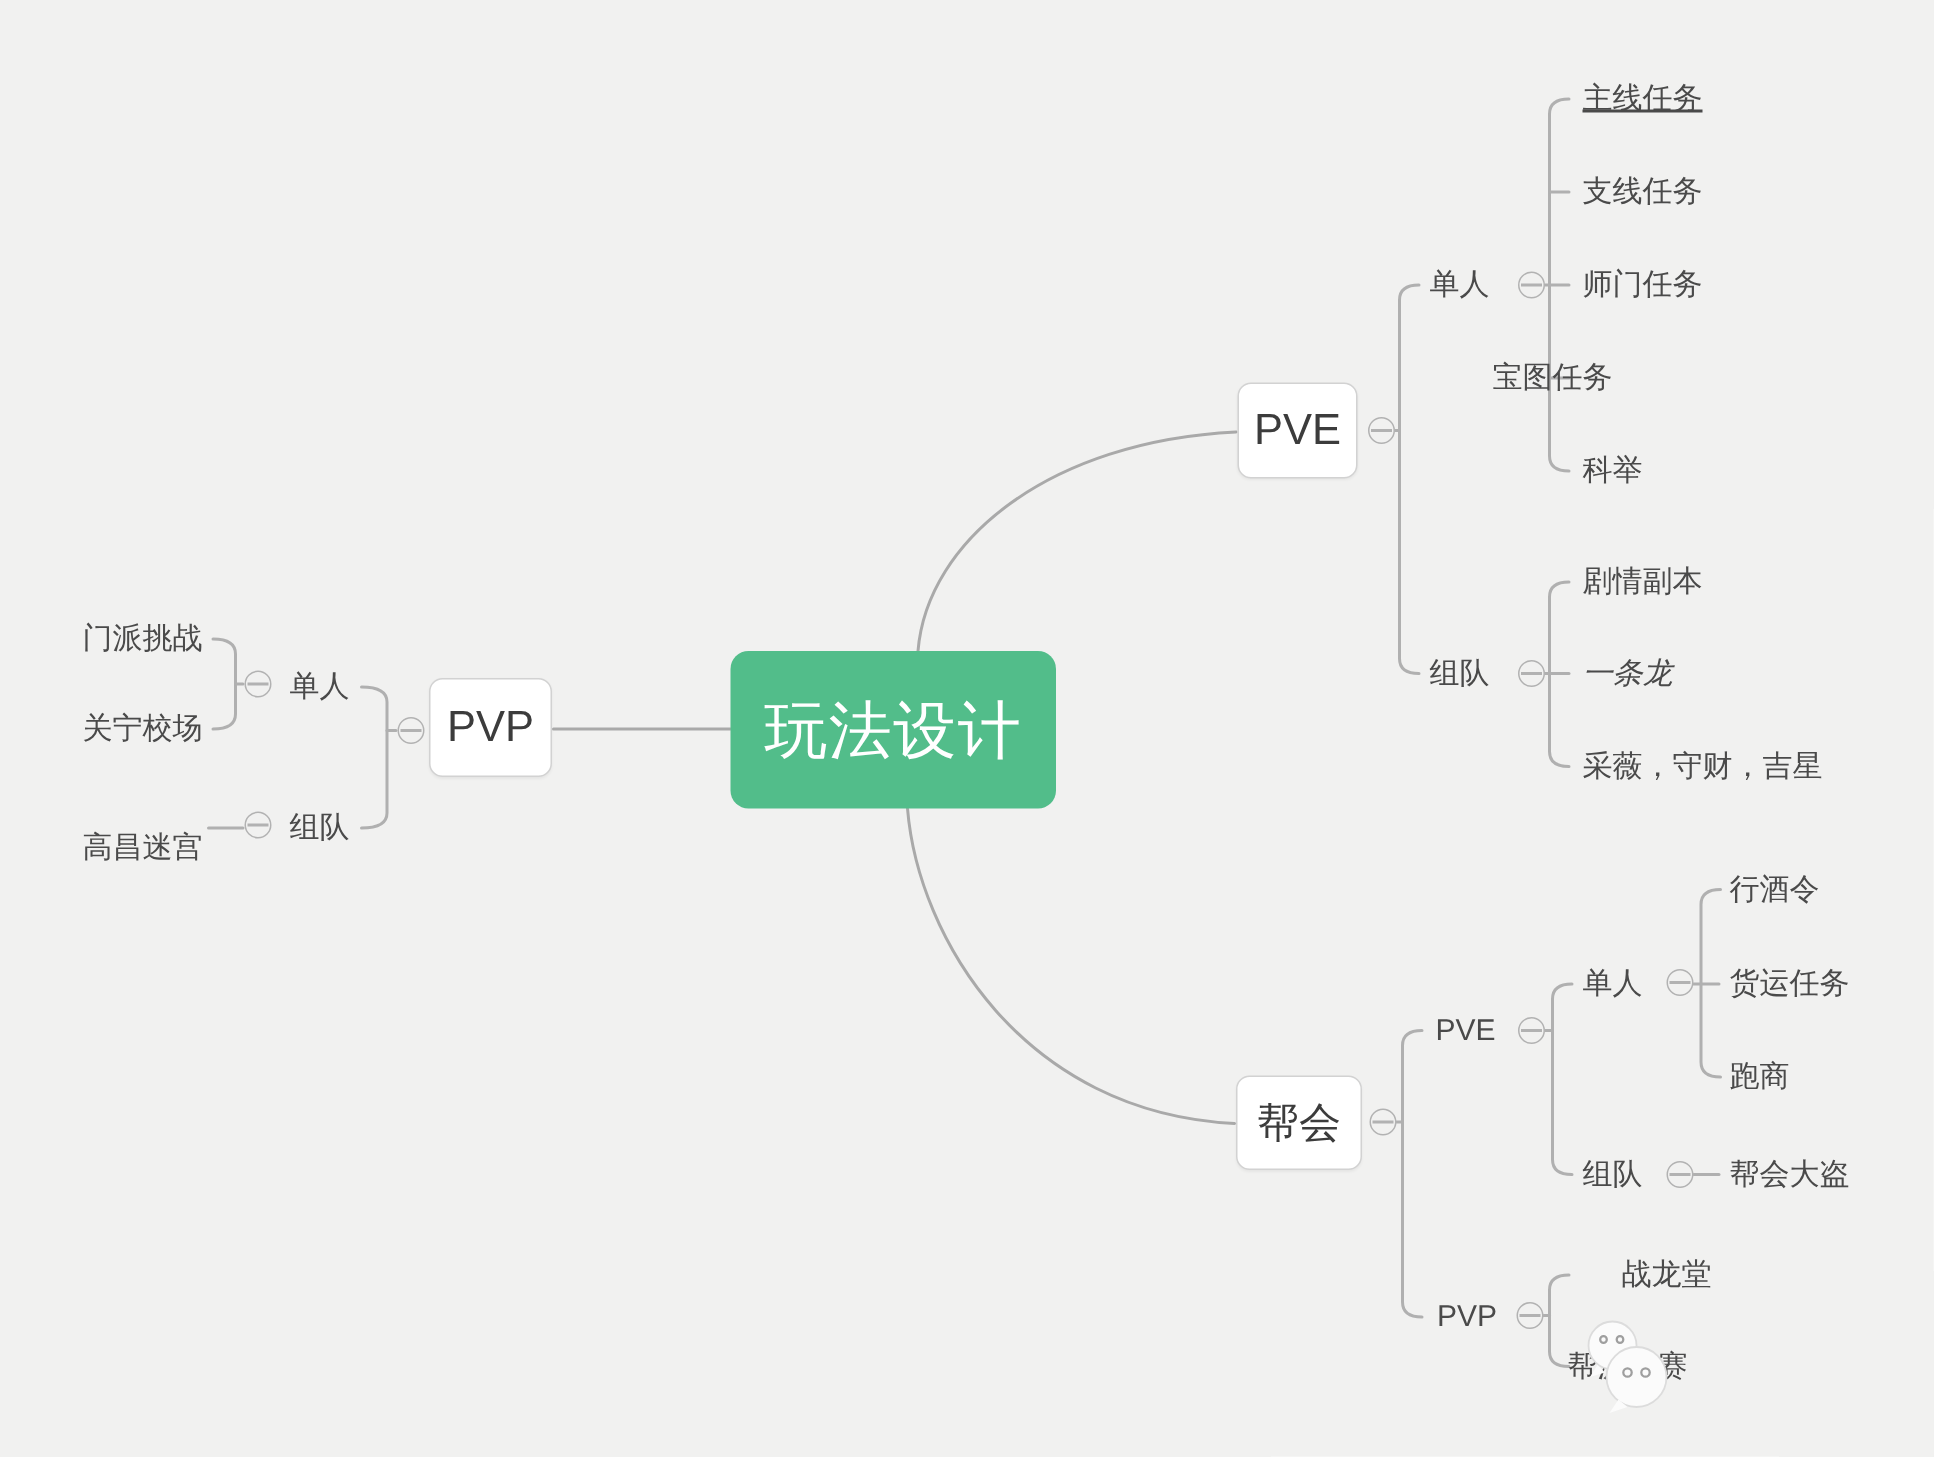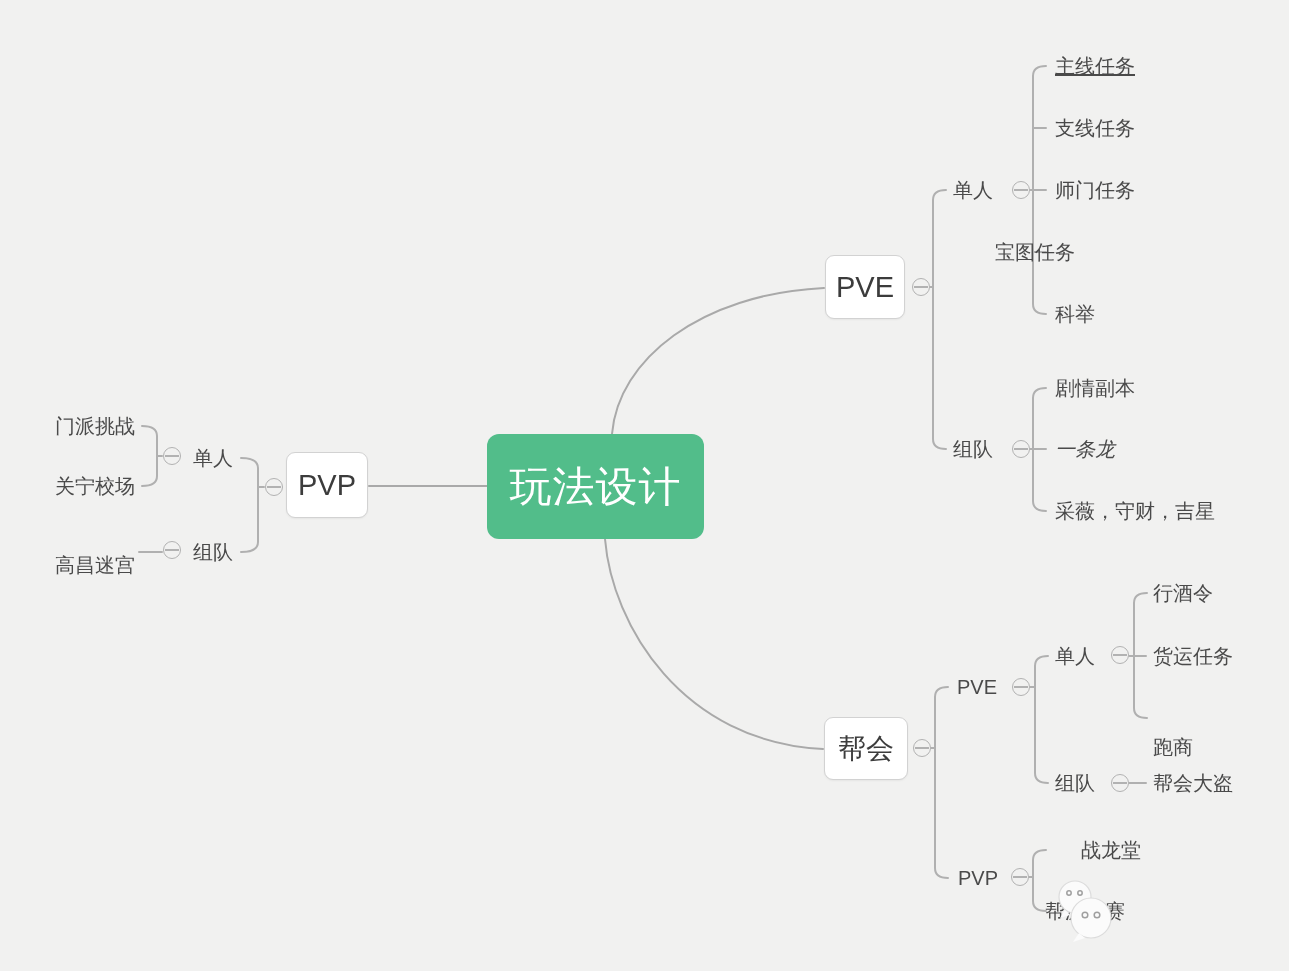--- a/index.html
+++ b/index.html
@@ -99,21 +99,21 @@
   </div>
   <div class="collapse" style="left:913px;top:739px;"></div>
 
   <div class="label" style="left:957px;top:675px;">PVE</div>
   <div class="collapse" style="left:1012px;top:678px;"></div>
 
   <div class="label" style="left:1055px;top:644px;">单人</div>
   <div class="collapse" style="left:1111px;top:646px;"></div>
   <div class="label" style="left:1153px;top:581px;">行酒令</div>
   <div class="label" style="left:1153px;top:644px;">货运任务</div>
-  <div class="label" style="left:1153px;top:706px;margin-top:29px;">跑商</div>
+  <div class="label" style="left:1153px;top:706px;">跑商</div>
 
   <div class="label" style="left:1055px;top:771px;">组队</div>
   <div class="collapse" style="left:1111px;top:774px;"></div>
   <div class="label" style="left:1153px;top:771px;">帮会大盗</div>
 
   <div class="label" style="left:958px;top:866px;">PVP</div>
   <div class="collapse" style="left:1011px;top:868px;"></div>
   <div class="label" style="left:1053px;top:838px;margin-left:28px;">战龙堂</div>
   <div class="label" style="left:1045px;top:899px;">帮派联赛</div>
 

